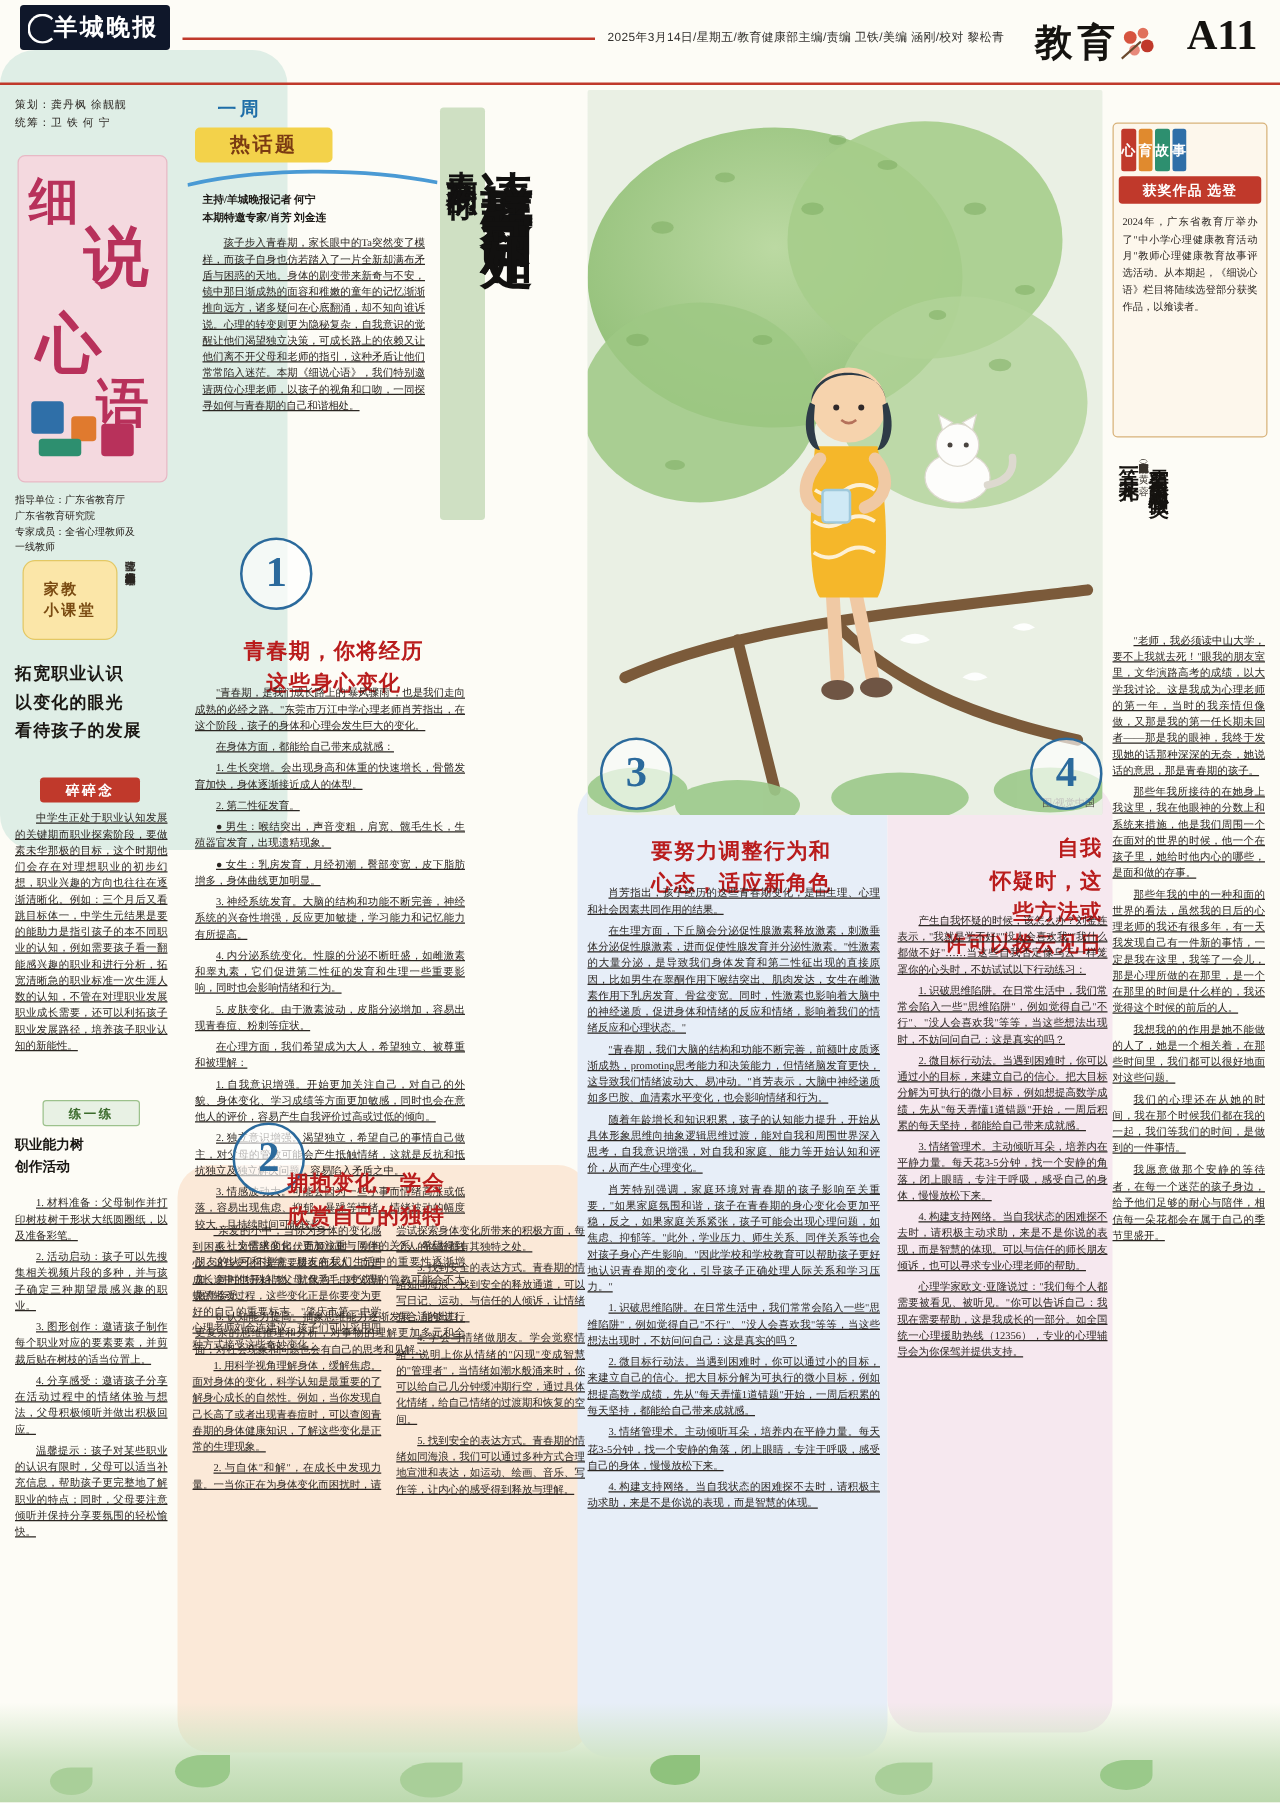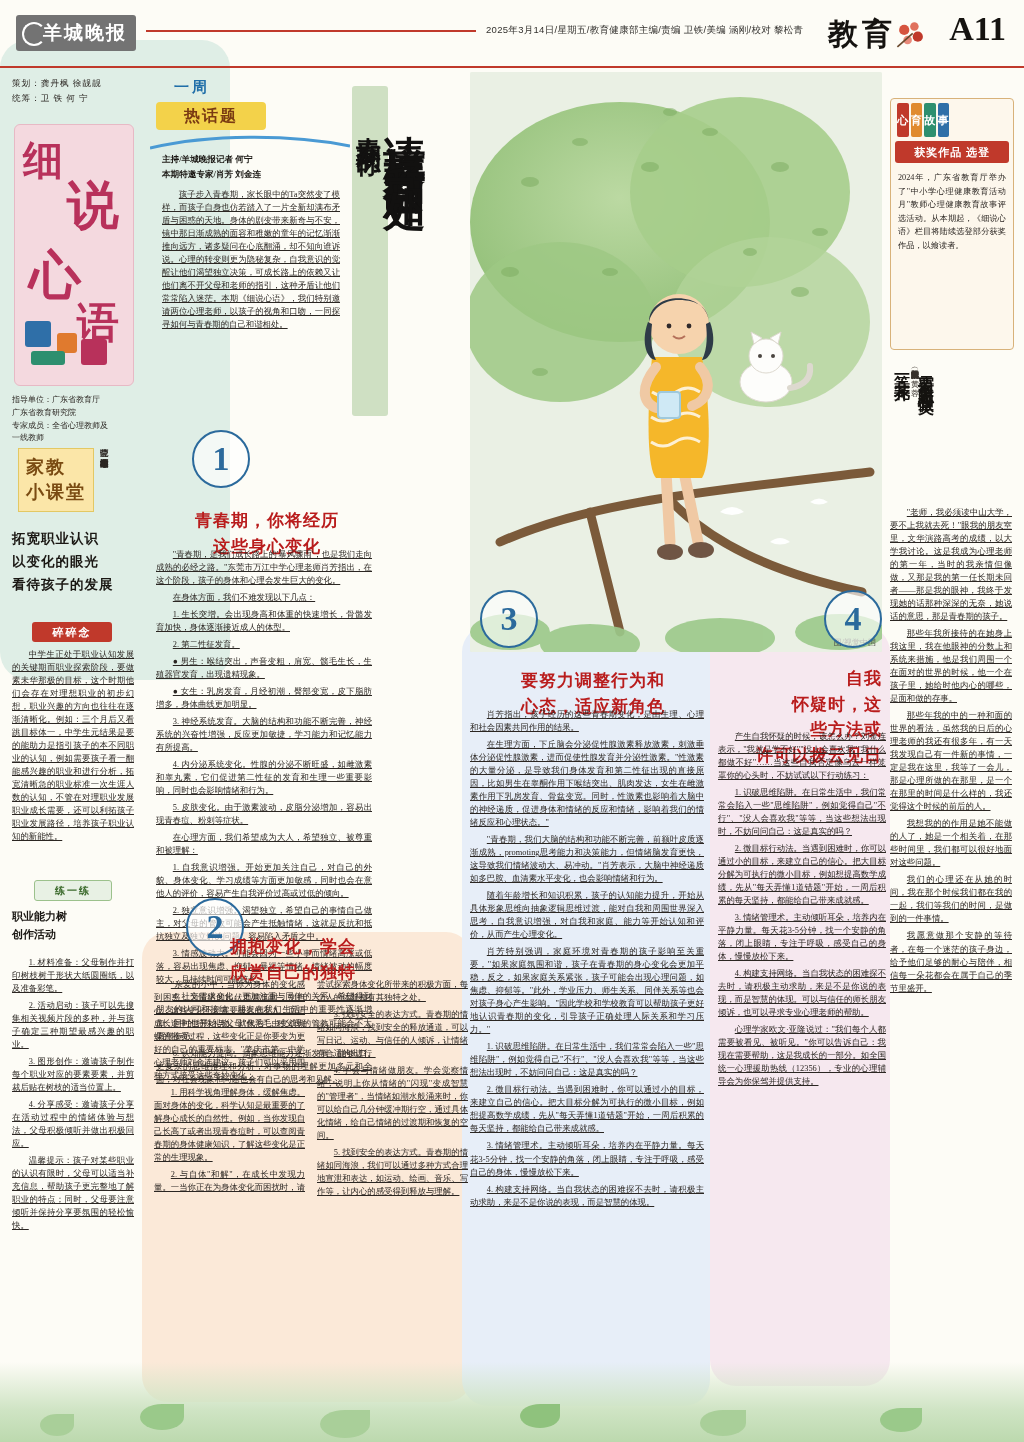--- a/index.html
+++ b/index.html
@@ -12,22 +12,22 @@
     overflow:hidden;
   }
   .page{position:relative;width:1024px;height:1442px;}
 
   
   .masthead{
     position:absolute;left:0;top:0;width:1024px;height:66px;
     border-bottom:2px solid #c0392b;
   }
   .logo{
-    position:absolute;left:16px;top:15px;width:120px;height:36px;
-    background:#737373;color:#fff;border-radius:3px;
+    position:absolute;left:16px;top:4px;width:120px;height:36px;
+    background:#0f172a;color:#fff;border-radius:3px;
     display:flex;align-items:center;justify-content:center;
     font-family:"Liberation Sans",sans-serif;
     font-size:19px;font-weight:bold;letter-spacing:2px;
   }
   .logo .swirl{
     position:absolute;left:6px;top:7px;width:20px;height:20px;
     border:2px solid #fff;border-radius:50%;border-right-color:transparent;
   }
   .masthead-rule{
     position:absolute;left:146px;top:30px;width:330px;height:2px;background:#c0392b;
@@ -72,23 +72,23 @@
   .xs2{left:52px;top:46px;font-size:52px;color:#1f6ea8;}
   .xs3{left:14px;top:116px;font-size:52px;color:#e08a2e;}
   .xs4{left:62px;top:170px;font-size:42px;color:#2d8f6f;}
   .blk{position:absolute;background:#2f6fa8;border-radius:3px;}
   .unit-info{
     position:absolute;left:0;top:318px;width:122px;
     font-size:8px;line-height:1.6;color:#2b2622;
   }
   .jiajiao{
     position:absolute;left:6px;top:372px;width:74px;height:62px;
-    background:#fbe6a8;border:1px solid #e3c864;border-radius:0;
+    background:#fbe6a8;border:1px solid #e3c864;border-radius:10px;
     display:flex;flex-direction:column;align-items:center;justify-content:center;
-    font-size:18px;font-weight:bold;color:#7a4b12;letter-spacing:2px;line-height:1.4;
+    font-size:12px;font-weight:bold;color:#7a4b12;letter-spacing:2px;line-height:1.4;
   }
   .teacher-v{
     position:absolute;left:86px;top:366px;height:150px;
     font-size:8.5px;line-height:1.5;color:#2b2622;
   }
   .lead-title{
     position:absolute;left:0;top:452px;width:122px;
     font-size:13.5px;font-weight:bold;line-height:1.7;color:#1a1713;letter-spacing:1px;
   }
   .badge-sui{
@@ -437,21 +437,21 @@
     </svg>
     <div class="credit">图/视觉中国</div>
   </div>
 
   <div class="sec1">
     <div class="numcircle">1</div>
     <div class="sec-title" style="white-space:pre-line">青春期，你将经历
 这些身心变化</div>
     <div class="body col-text">
       <p>"青春期，是我们成长路上的'暴风骤雨'，也是我们走向成熟的必经之路。"东莞市万江中学心理老师肖芳指出，在这个阶段，孩子的身体和心理会发生巨大的变化。</p>
-      <p>在身体方面，我们不难发现以下几点：</p>
+      <p>在身体方面，都能给自己带来成就感：</p>
       <p>1. 生长突增。会出现身高和体重的快速增长，骨骼发育加快，身体逐渐接近成人的体型。</p>
       <p>2. 第二性征发育。</p>
       <p>● 男生：喉结突出，声音变粗，肩宽、髋毛生长，生殖器官发育，出现遗精现象。</p>
       <p>● 女生：乳房发育，月经初潮，臀部变宽，皮下脂肪增多，身体曲线更加明显。</p>
       <p>3. 神经系统发育。大脑的结构和功能不断完善，神经系统的兴奋性增强，反应更加敏捷，学习能力和记忆能力有所提高。</p>
       <p>4. 内分泌系统变化。性腺的分泌不断旺盛，如雌激素和睾丸素，它们促进第二性征的发育和生理一些重要影响，同时也会影响情绪和行为。</p>
       <p>5. 皮肤变化。由于激素波动，皮脂分泌增加，容易出现青春痘、粉刺等症状。</p>
       <p>在心理方面，我们希望成为大人，希望独立、被尊重和被理解：</p>
       <p>1. 自我意识增强。开始更加关注自己，对自己的外貌、身体变化、学习成绩等方面更加敏感，同时也会在意他人的评价，容易产生自我评价过高或过低的倾向。</p>
       <p>2. 独立意识增强。渴望独立，希望自己的事情自己做主，对父母的管教可能会产生抵触情绪，这就是反抗和抵抗独立及独立解决问题，容易陷入矛盾之中。</p>

